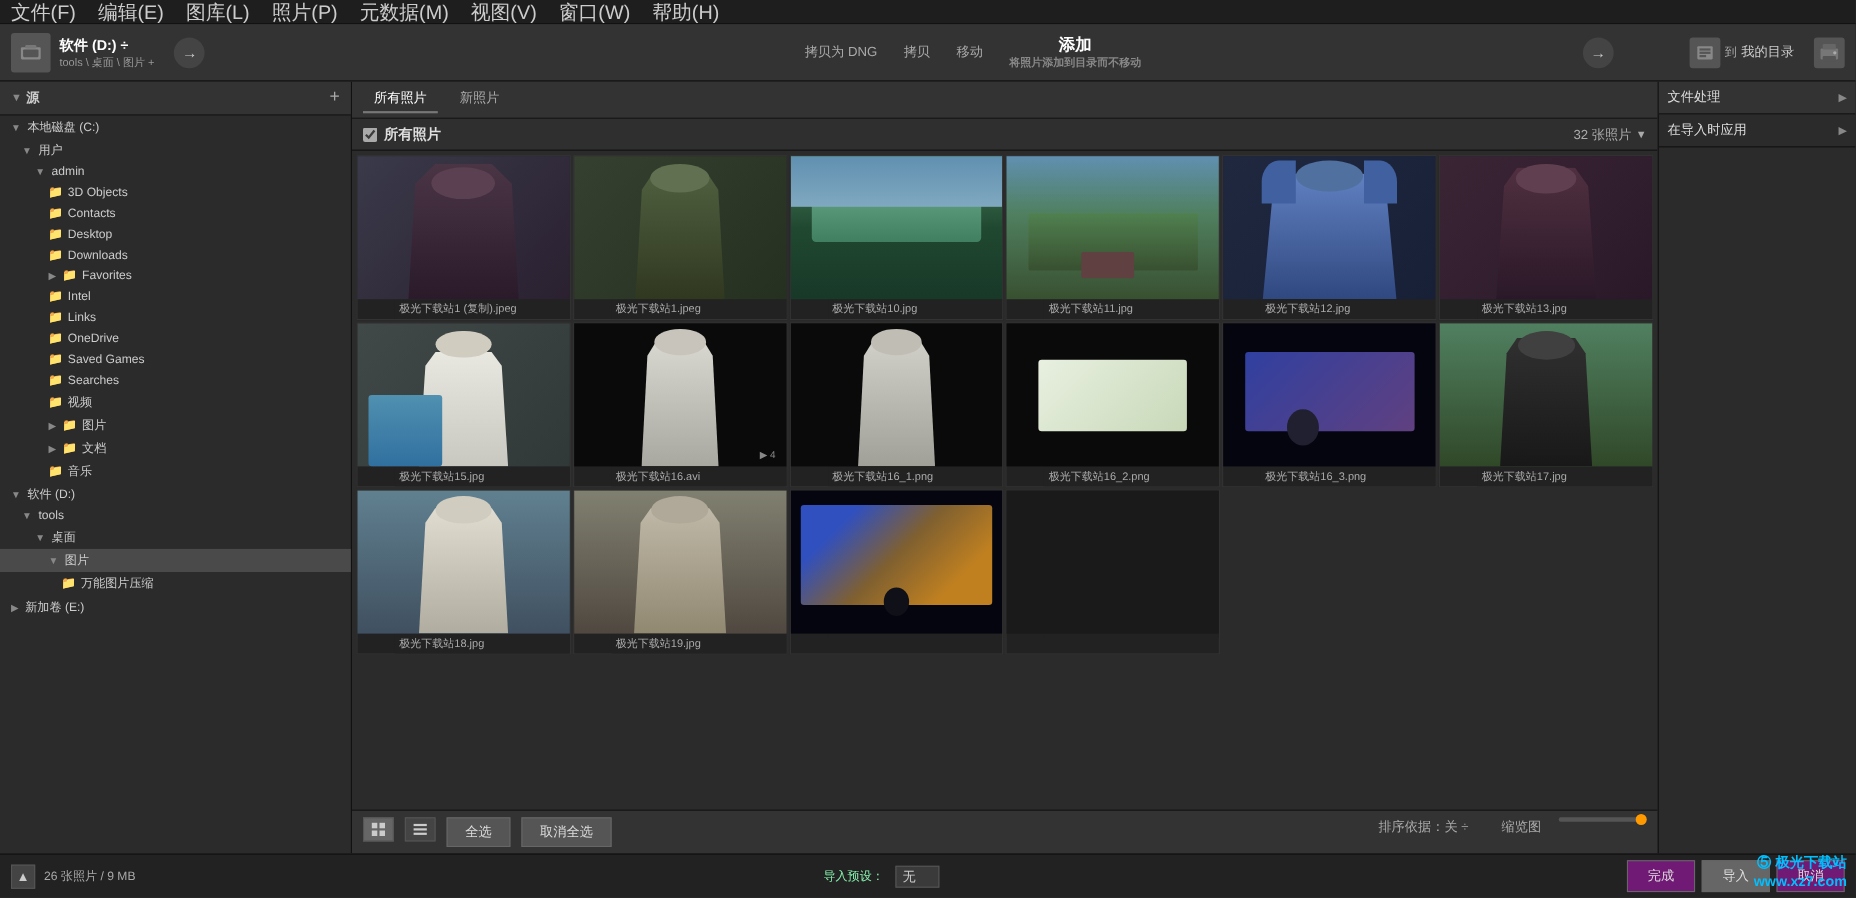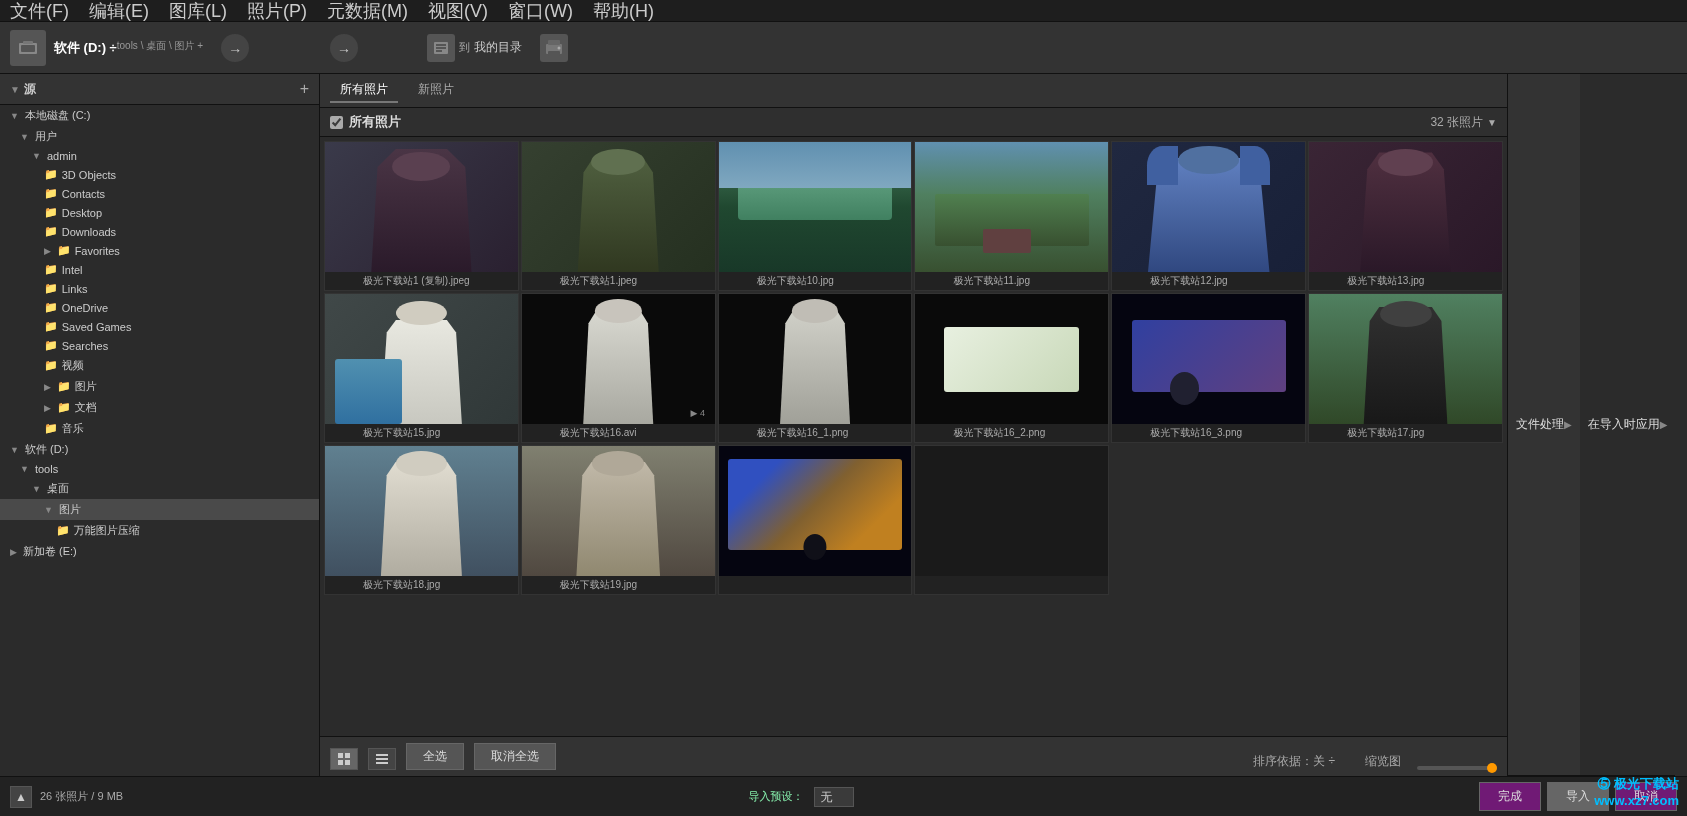--- a/index.html
+++ b/index.html
@@ -55,21 +55,21 @@
       height: 36px;
       background: #555;
       border-radius: 3px;
       display: flex;
       align-items: center;
       justify-content: center;
       font-size: 10px;
       color: #fff;
       flex-shrink: 0;
     }
-    .drive-info { display: flex; flex-direction: row; }
+    .drive-info { display: flex; flex-direction: column; }
     .drive-name { font-size: 13px; color: #fff; font-weight: bold; }
     .drive-path { font-size: 10px; color: #999; }
     .nav-arrow {
       width: 28px; height: 28px;
       background: #444;
       border-radius: 50%;
       display: flex; align-items: center; justify-content: center;
       cursor: pointer;
       color: #ccc;
       font-size: 14px;
@@ -275,21 +275,21 @@
       display: flex;
       align-items: center;
       justify-content: center;
       color: #fff;
       font-size: 10px;
     }
 
     
     .content-bottom {
       display: flex;
-      align-items: flex-end;
+      align-items: flex-start;
       padding: 6px 10px;
       background: #333;
       border-top: 1px solid #111;
       gap: 10px;
     }
     .view-btn {
       width: 28px; height: 22px;
       background: #444;
       border: 1px solid #555;
       display: flex; align-items: center; justify-content: center;
@@ -324,20 +324,21 @@
       top: -3px;
       right: 0;
     }
 
     
     .right-panel {
       width: 180px;
       background: #2b2b2b;
       border-left: 1px solid #111;
       display: flex;
+      flex-direction: column;
       flex-shrink: 0;
     }
     .right-panel-header {
       display: flex;
       align-items: center;
       justify-content: space-between;
       padding: 6px 8px;
       background: #333;
       border-bottom: 1px solid #111;
       font-size: 12px;
@@ -457,20 +458,37 @@
         <rect x="5" y="1" width="10" height="3" rx="1" fill="#777"></rect>
       </svg>
     </div>
     <div class="drive-info">
       <span class="drive-name">软件 (D:) ÷</span>
       <span class="drive-path">tools \ 桌面 \ 图片 +</span>
     </div>
     <div class="nav-arrow">→</div>
   </div>
 
+  <div class="toolbar-center">
+    <div class="toolbar-actions">
+      <div class="toolbar-action">
+        <span>拷贝为 DNG</span>
+      </div>
+      <div class="toolbar-action">
+        <span>拷贝</span>
+      </div>
+      <div class="toolbar-action">
+        <span>移动</span>
+      </div>
+      <div class="toolbar-action active">
+        <span style="font-size:15px;font-weight:bold;">添加</span>
+        <span class="action-sub">将照片添加到目录而不移动</span>
+      </div>
+    </div>
+  </div>
 
   <div class="nav-arrow-right" style="margin-right:10px;">→</div>
 
   <div class="toolbar-right">
     <div class="my-catalog">
       <div class="catalog-icon">
         <svg width="16" height="16" viewBox="0 0 16 16">
           <rect x="1" y="2" width="14" height="12" rx="1" fill="#888"></rect>
           <rect x="3" y="4" width="10" height="2" fill="#555"></rect>
           <rect x="3" y="7" width="10" height="2" fill="#555"></rect>

